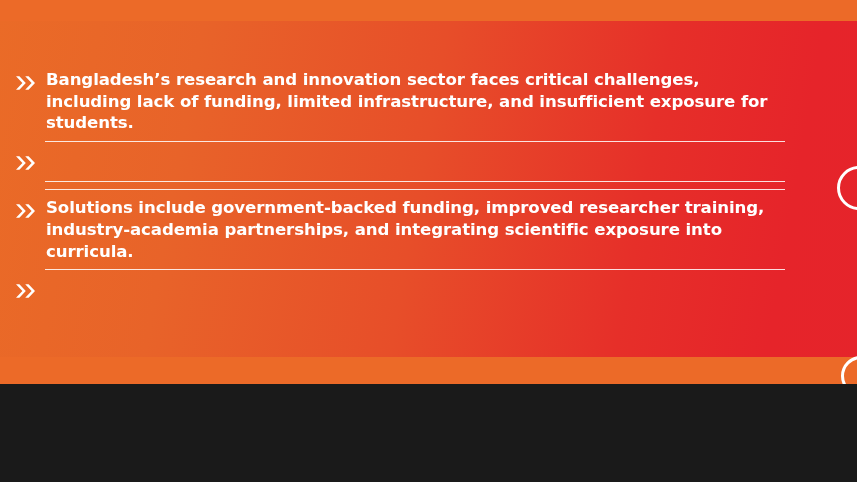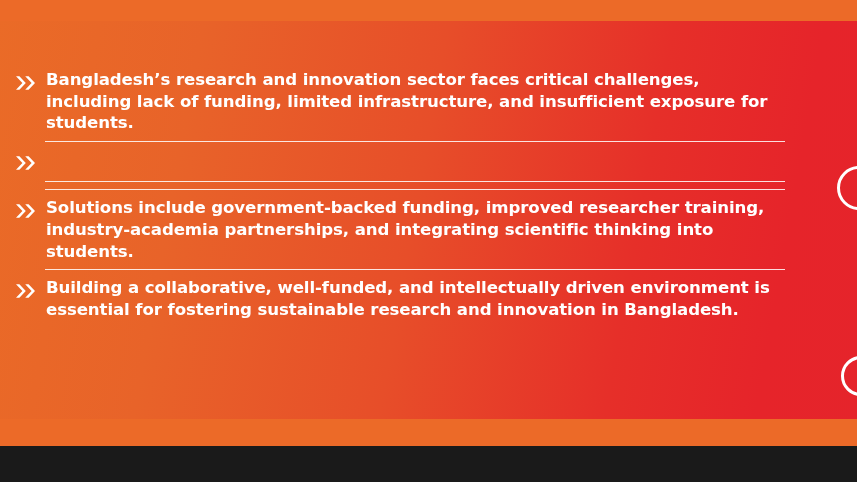--- a/index.html
+++ b/index.html
@@ -3,21 +3,21 @@
 <meta charset="utf-8">
 <style>
   html, body {
     margin: 0;
     padding: 0;
     background: #1a1a1a;
   }
   #slide {
     position: relative;
     width: 857px;
-    height: 446px;
+    height: 384px;
     overflow: hidden;
     font-family: "DejaVu Sans", sans-serif;
     background: #c2410c;
   }
   
   .bg-gradient {
     position: absolute;
     left: 0; top: 0;
     width: 857px; height: 482px;
     background: linear-gradient(100deg, #ea6b27 0%, #e86329 22%, #e74e29 48%, #e62f29 72%, #e6242a 88%, #e5242b 100%);
@@ -135,29 +135,28 @@
       <div class="divider"></div>
 
 
       <div class="divider"></div>
 
       <li class="bullet-item">
         <svg class="chev-icon" viewBox="0 0 26 22" aria-hidden="true">
           <path d="M2 4.2 L8.4 11 L2 17.8 L5.4 17.8 L11.8 11 L5.4 4.2 Z" fill="#ffffff"></path>
           <path d="M11.2 4.2 L17.6 11 L11.2 17.8 L14.6 17.8 L21 11 L14.6 4.2 Z" fill="#ffffff"></path>
         </svg>
-        <span class="bullet-text">Solutions include government-backed funding, improved researcher training, industry-academia partnerships, and integrating scientific thinking into students.</span>
+        <span class="bullet-text">Solutions include government-backed funding, improved researcher training, industry-academia partnerships, and integrating scientific exposure into curricula.</span>
       </li>
 
       <div class="divider"></div>
 
       <li class="bullet-item">
         <svg class="chev-icon" viewBox="0 0 26 22" aria-hidden="true">
           <path d="M2 4.2 L8.4 11 L2 17.8 L5.4 17.8 L11.8 11 L5.4 4.2 Z" fill="#ffffff"></path>
           <path d="M11.2 4.2 L17.6 11 L11.2 17.8 L14.6 17.8 L21 11 L14.6 4.2 Z" fill="#ffffff"></path>
         </svg>
-        <span class="bullet-text">Building a collaborative, well-funded, and intellectually driven environment is essential for fostering sustainable research and innovation in Bangladesh.</span>
       </li>
 
     </ul>
   </div>
 
 </div>
 
 </body></html>

